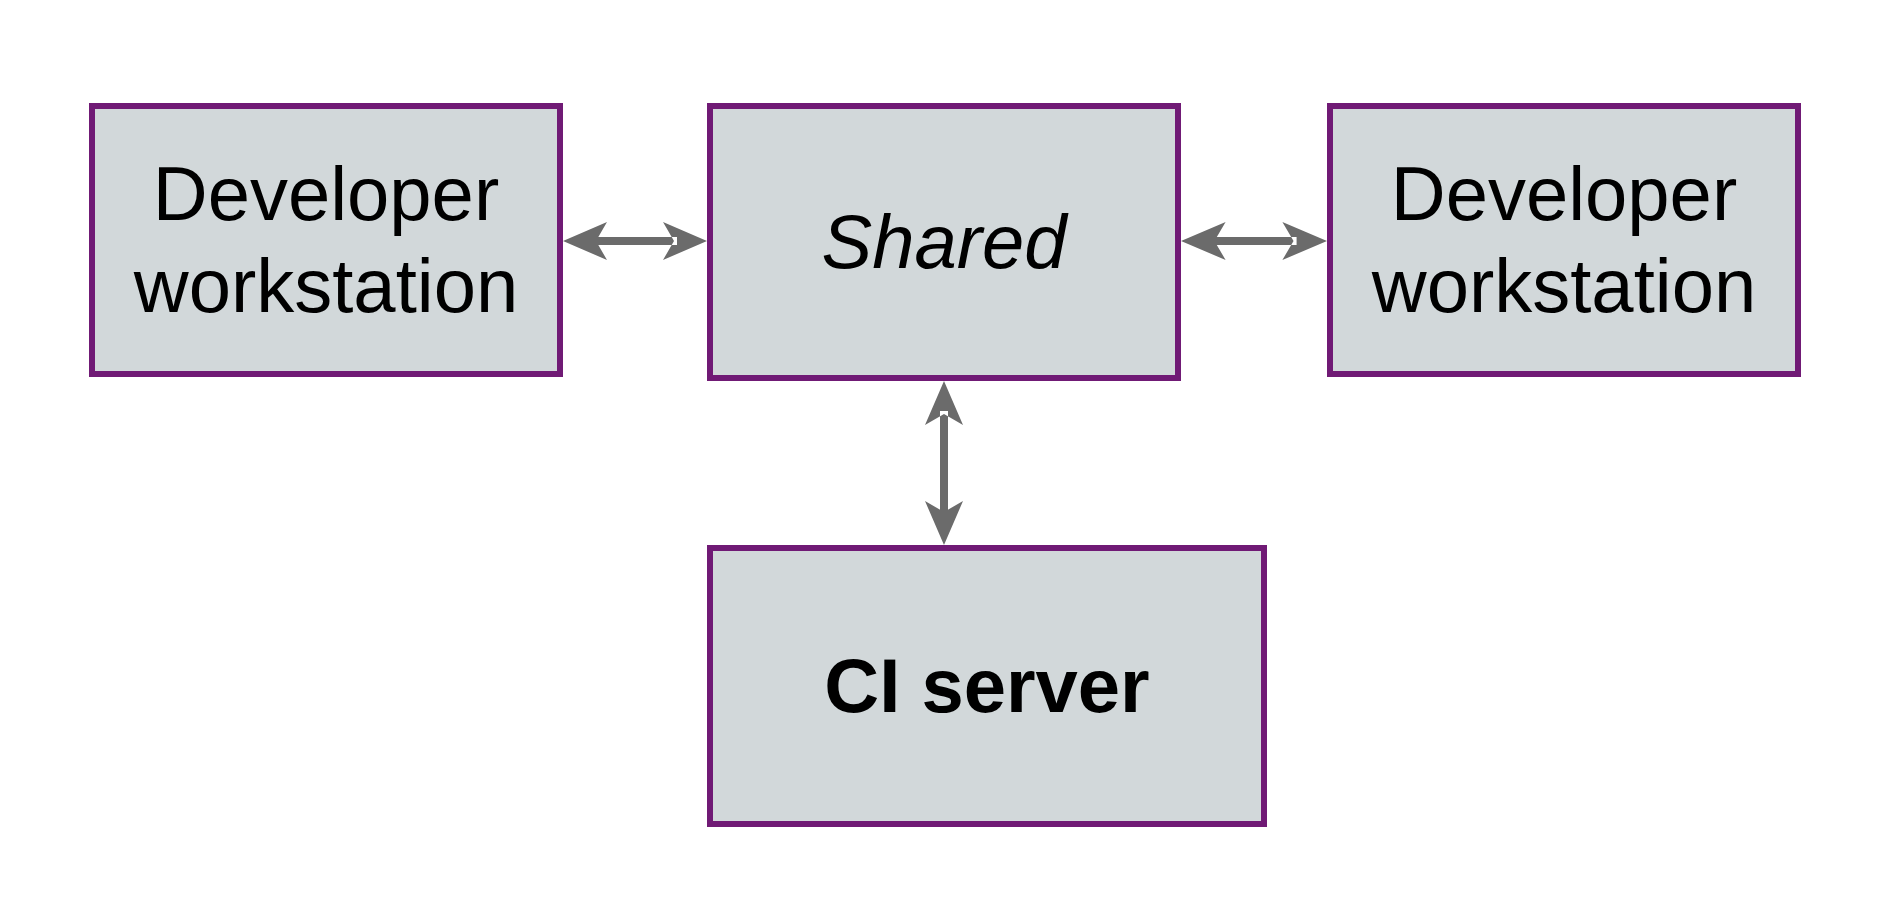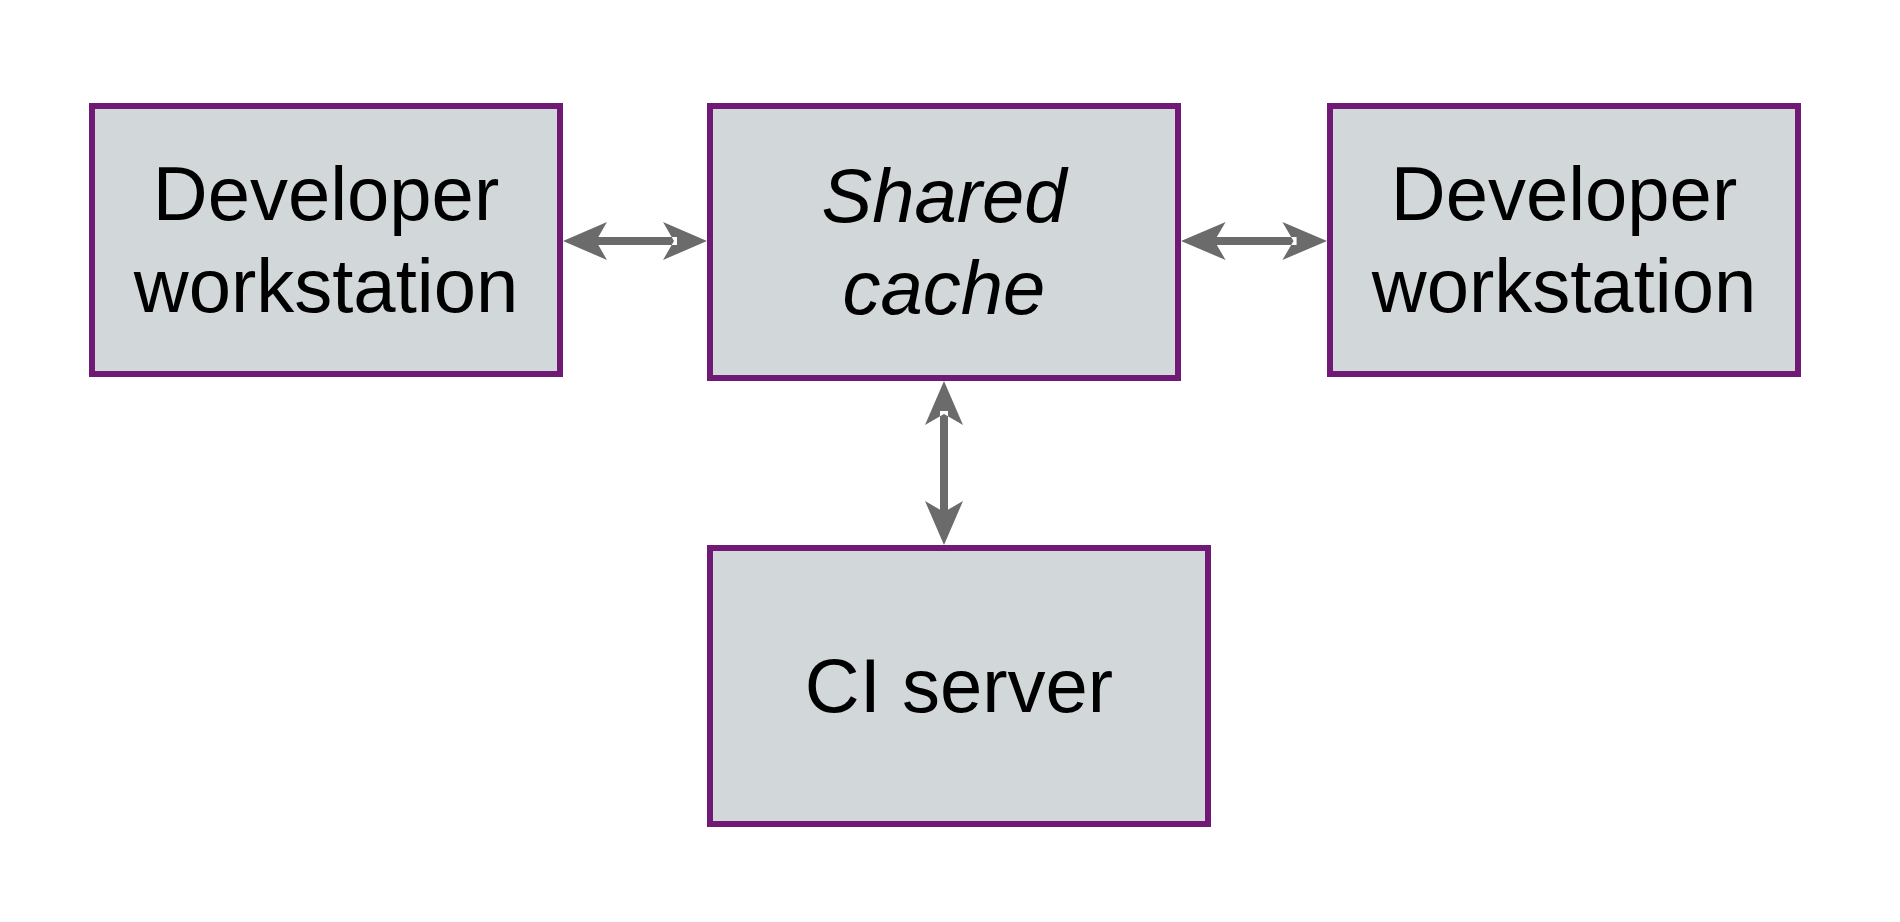--- a/index.html
+++ b/index.html
@@ -31,21 +31,21 @@
     line-height: 92px;
     letter-spacing: 0px;
   }
   .node-label span {
     display: block;
     white-space: nowrap;
   }
   #node-dev-left   { left: 89px;   top: 103px; width: 474px; height: 274px; }
   #node-cache      { left: 707px;  top: 103px; width: 474px; height: 278px; font-style: italic; }
   #node-dev-right  { left: 1327px; top: 103px; width: 474px; height: 274px; }
-  #node-ci         { left: 707px;  top: 545px; width: 504px; height: 282px; }
+  #node-ci         { left: 707px;  top: 545px; width: 560px; height: 282px; font-weight: bold; }
 
   .edge { position: absolute; display: block; }
   #edge-left-cache  { left: 563px;  top: 219px; width: 144px; height: 44px; }
   #edge-cache-right { left: 1181px; top: 219px; width: 146px; height: 44px; }
   #edge-cache-ci    { left: 922px;  top: 381px; width: 44px;  height: 164px; }
 </style>
 </head>
 <body>
 
 <div class="canvas">
@@ -53,21 +53,20 @@
   <div class="node" id="node-dev-left">
     <div class="node-label">
       <span>Developer</span>
       <span>workstation</span>
     </div>
   </div>
 
   <div class="node" id="node-cache">
     <div class="node-label">
       <span>Shared</span>
-      <span>cache</span>
     </div>
   </div>
 
   <div class="node" id="node-dev-right">
     <div class="node-label">
       <span>Developer</span>
       <span>workstation</span>
     </div>
   </div>
 

